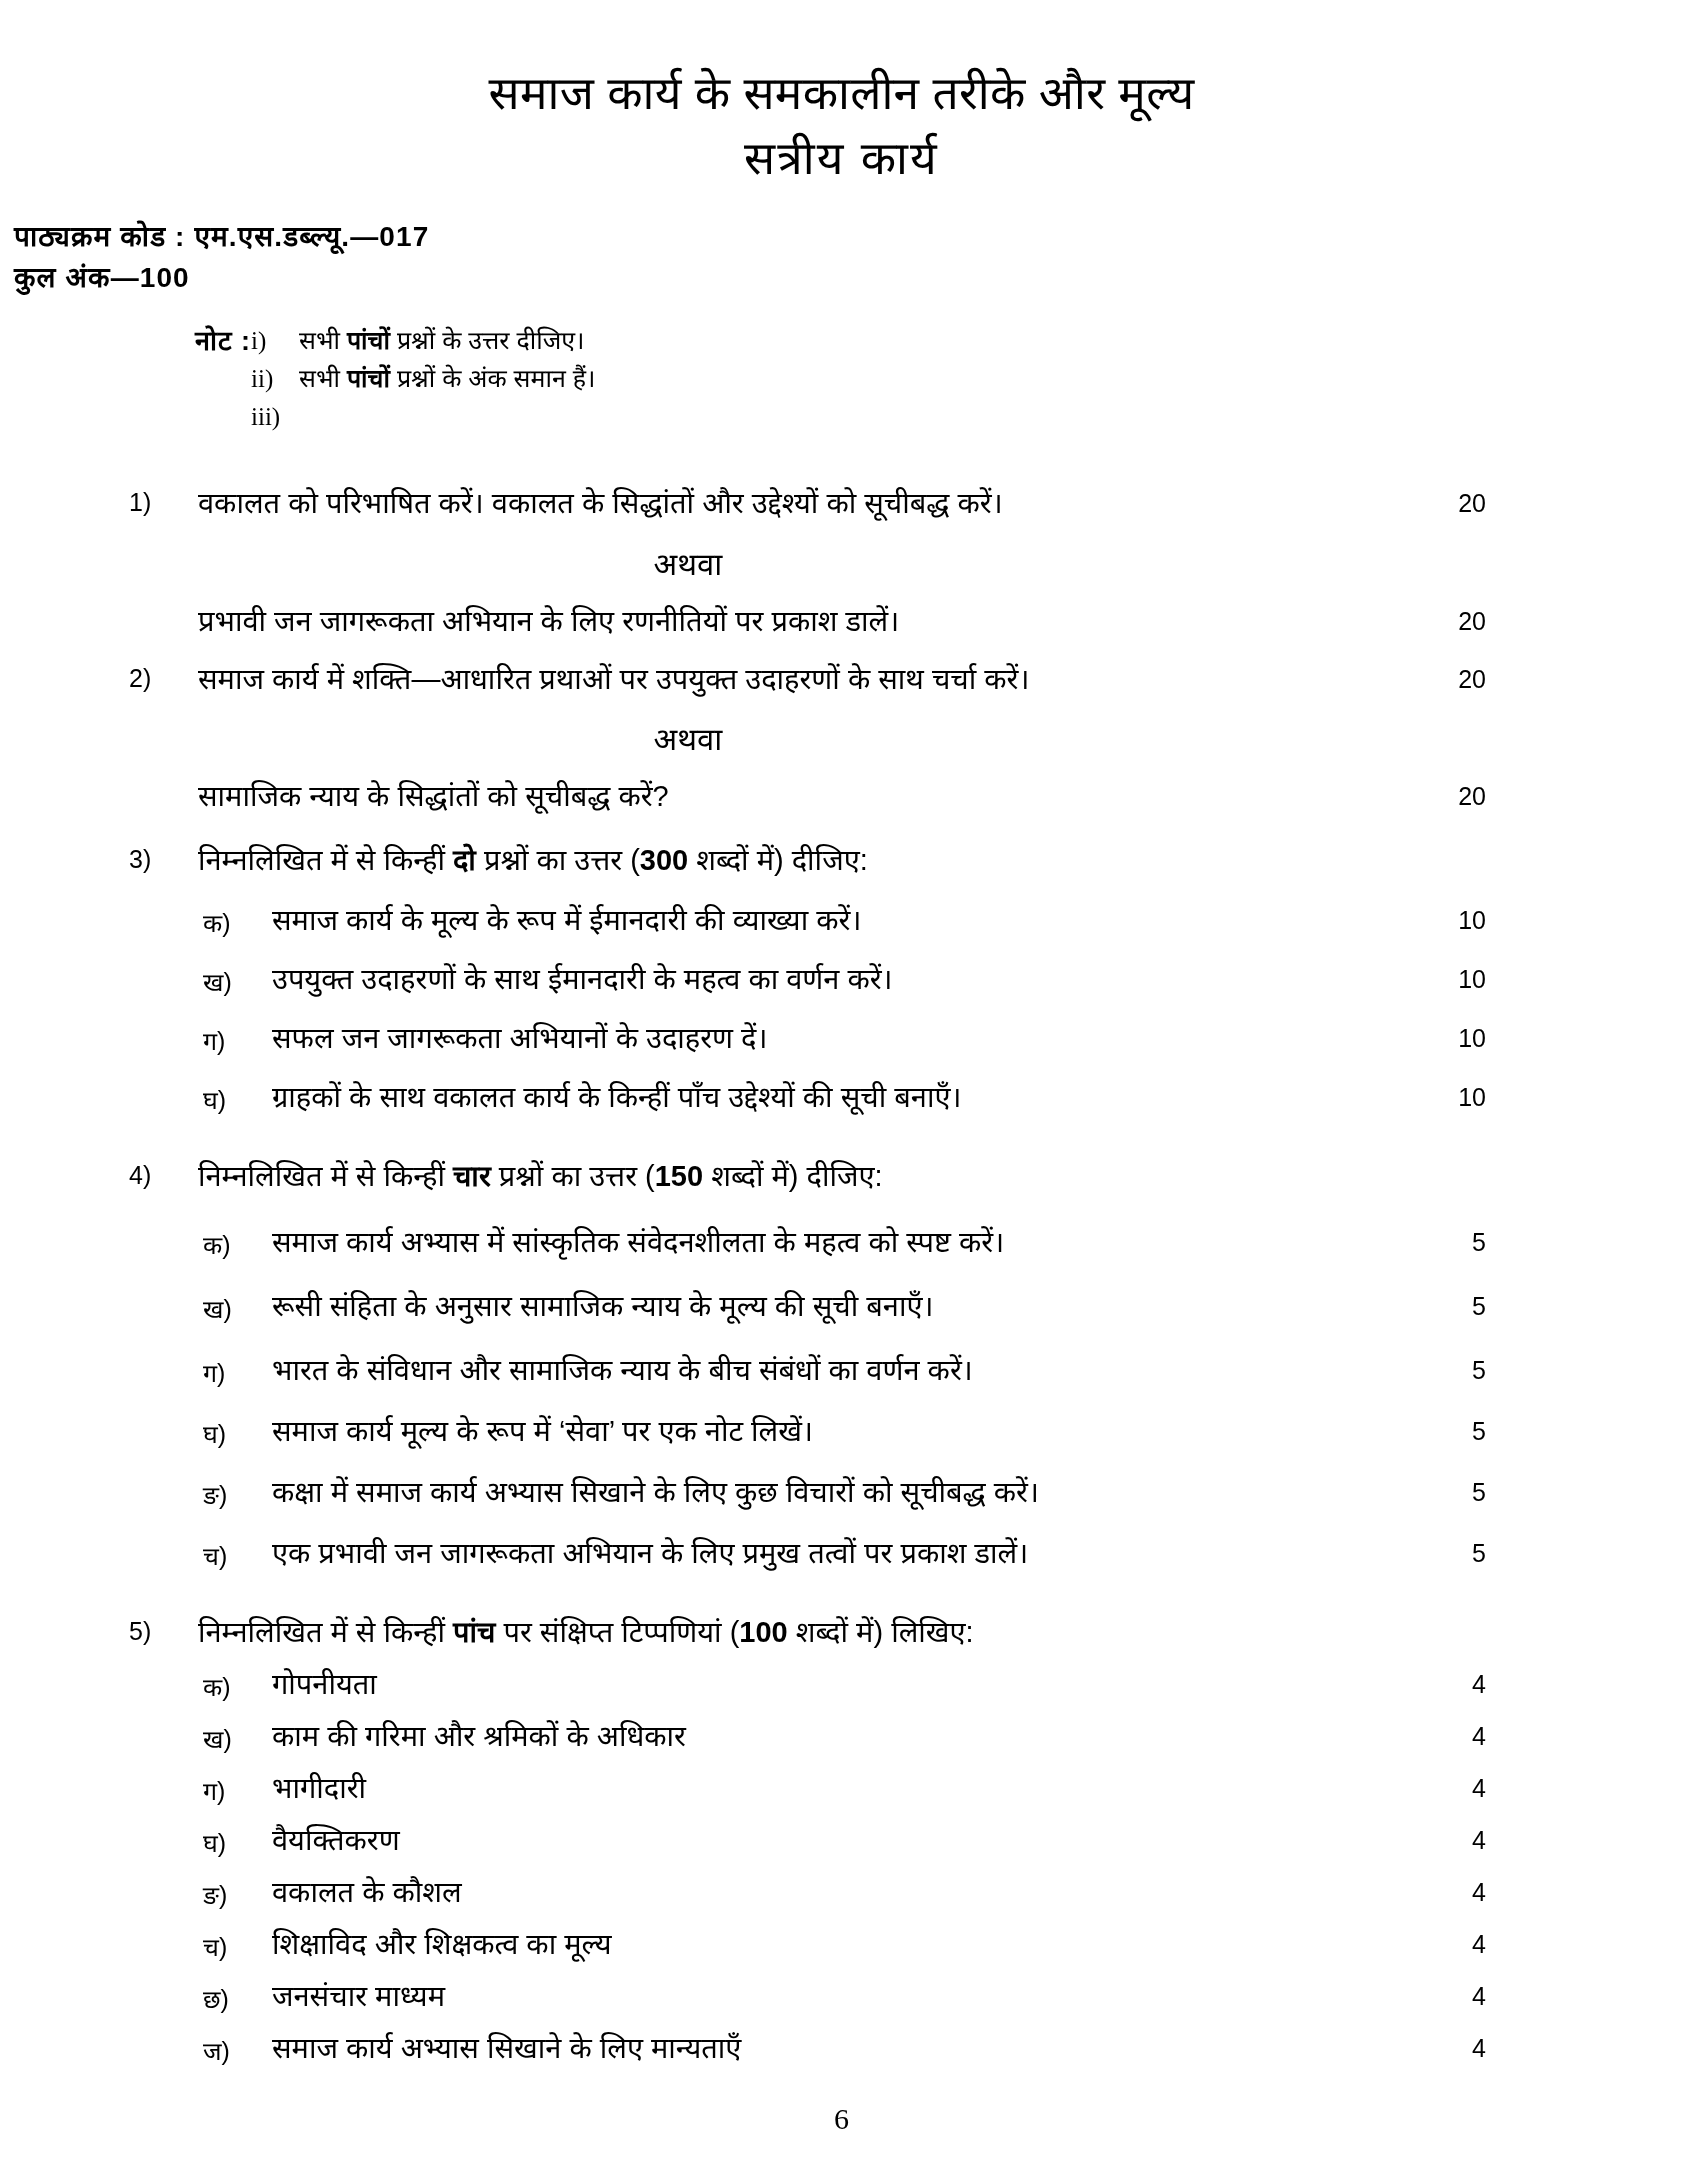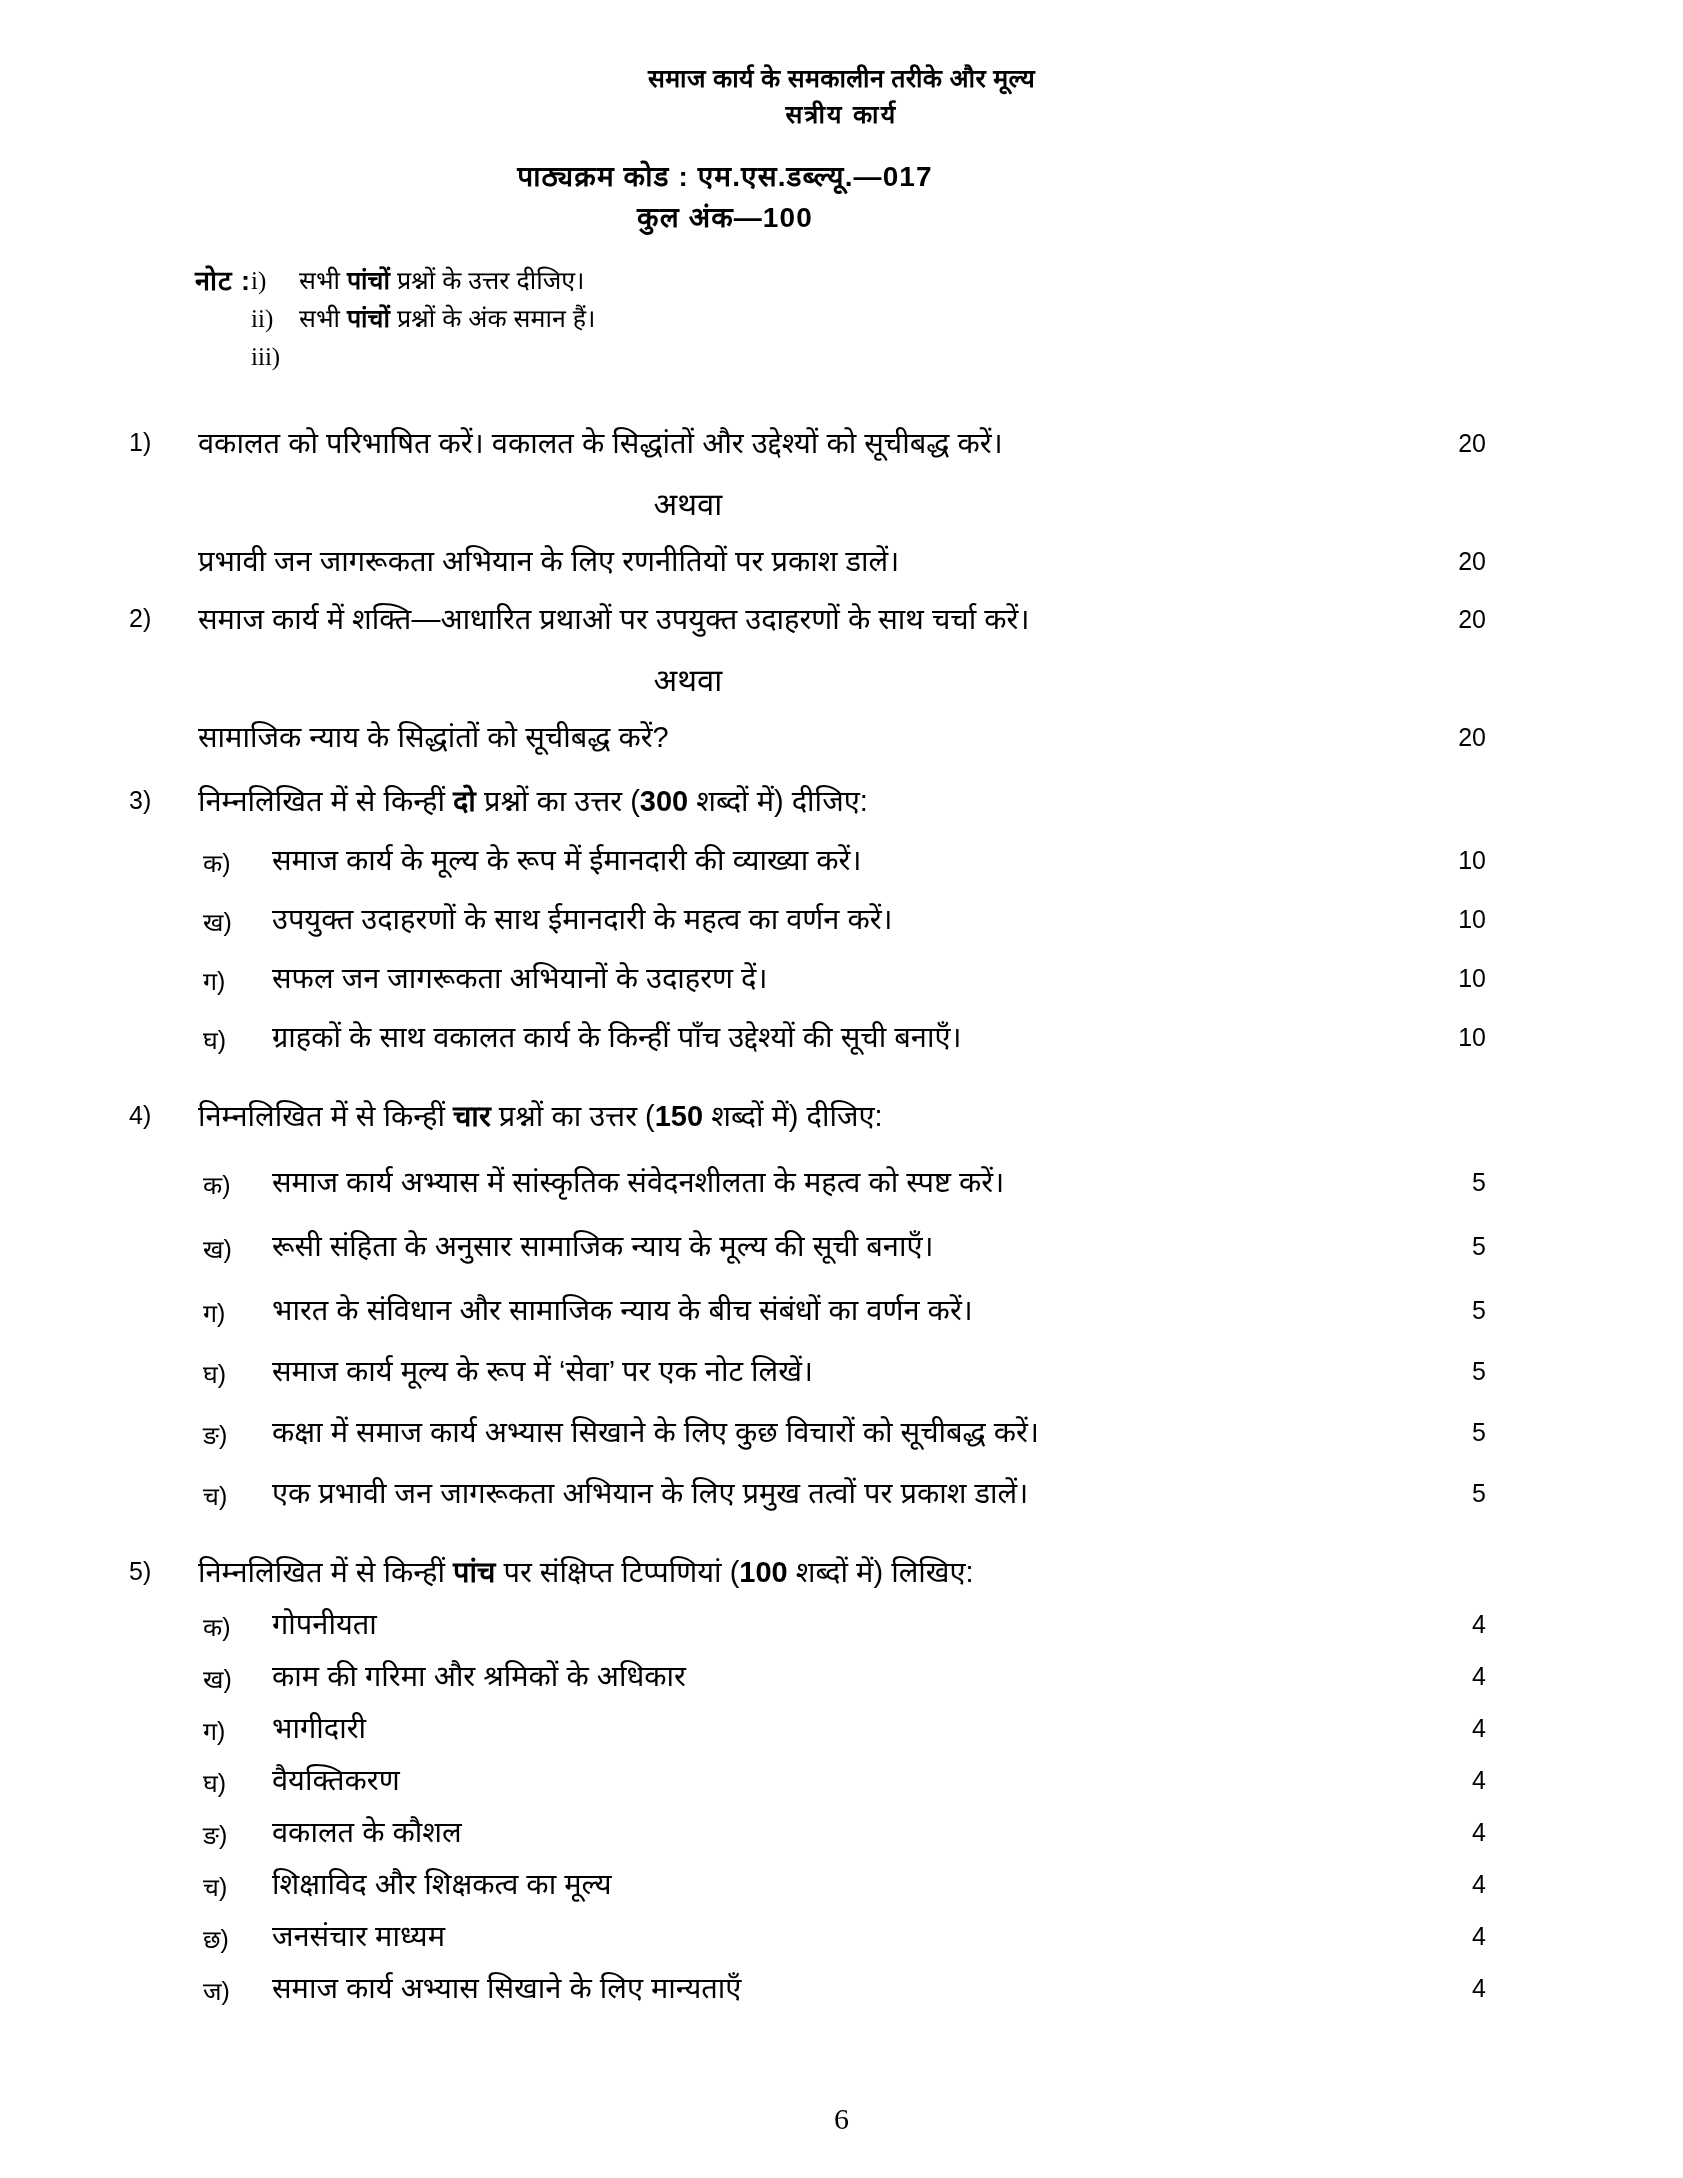--- a/index.html
+++ b/index.html
@@ -21,34 +21,35 @@
     overflow: hidden;
     box-sizing: border-box;
   }
 
   
   .header {
     text-align: center;
     padding-top: 61px;
   }
   .title-line {
-    font-size: 25px;
-    font-weight: 700;
+    font-size: 46px;
+    font-weight: 400;
     line-height: 1.42;
     letter-spacing: 0.3px;
     white-space: nowrap;
   }
   .title-line-2 {
     letter-spacing: 2.2px;
   }
 
   .code-block {
     margin-top: 24px;
     padding-right: 233px;
-    text-align: center;
+    text-align: left;
+    margin-left: 14px;
   }
   .code-line {
     font-size: 28px;
     font-weight: 700;
     line-height: 1.47;
     letter-spacing: 1.1px;
     white-space: nowrap;
   }
 
   

